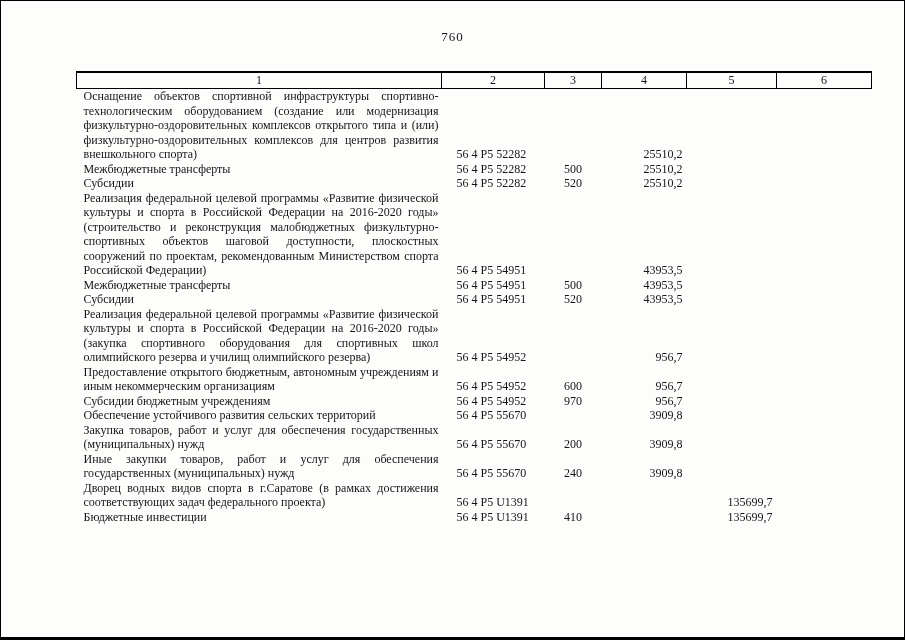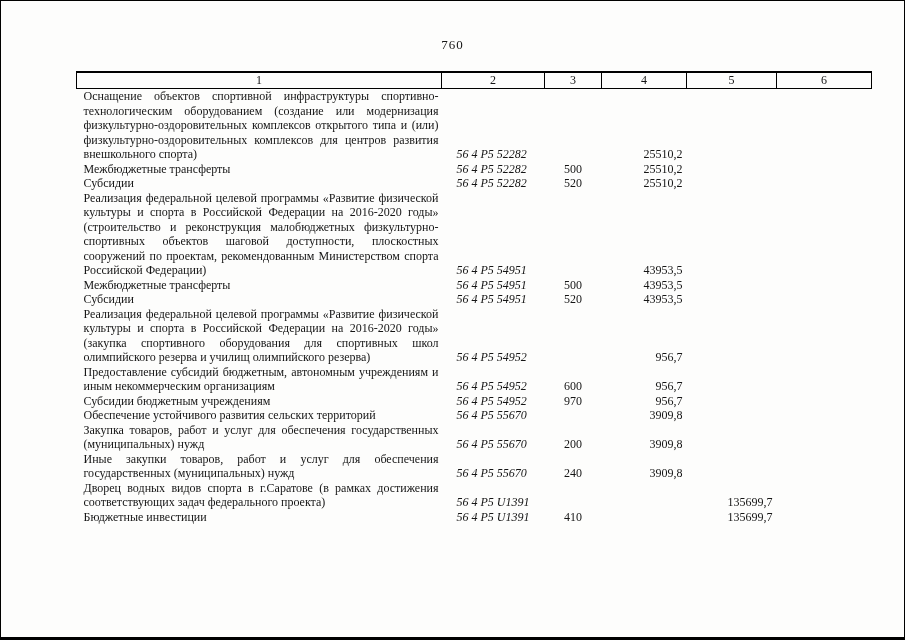--- a/index.html
+++ b/index.html
@@ -9,42 +9,42 @@
     font-family:"Liberation Serif", serif;
     color:#151515;
     position:relative;
     box-sizing:border-box;
     border:1px solid #000;
     border-bottom:3px solid #000;
     overflow:hidden;
   }
   .page-number{
     position:absolute;top:28px;left:0;width:100%;
-    text-align:center;font-size:13px;letter-spacing:1px;margin-top:8px;
+    text-align:center;font-size:13px;letter-spacing:1px;
   }
   table.budget{
     position:absolute;top:70px;left:75px;
     width:795px;table-layout:fixed;
     border-collapse:collapse;
     font-size:12px;line-height:14.5px;
   }
   thead td{
     border:1px solid #000;
     border-top:2px solid #000;
     text-align:center;
     font-size:12px;
     height:15px;
     padding:0;
   }
   tbody td{
     vertical-align:bottom;
     padding:0;
   }
   td.c1{text-align:justify;padding-left:7px;padding-right:3px;margin-left:16px;}
-  td.c2{padding-left:15px;white-space:nowrap;font-style:italic;}
+  td.c2{padding-left:15px;white-space:nowrap;}
   td.c3{text-align:center;white-space:nowrap;}
   td.c4{text-align:right;padding-right:4px;white-space:nowrap;}
   td.c5{text-align:right;padding-right:4px;white-space:nowrap;}
   td.c6{}
 </style>
 </head>
 <body>
 
 <div class="page-number">760</div>
 
@@ -118,21 +118,21 @@
       </tr>
       <tr>
         <td class="c1">Реализация федеральной целевой программы «Развитие физической культуры и спорта в Российской Федерации на 2016-2020 годы» (закупка спортивного оборудования для спортивных школ олимпийского резерва и училищ олимпийского резерва)</td>
         <td class="c2">56 4 Р5 54952</td>
         <td class="c3"></td>
         <td class="c4">956,7</td>
         <td class="c5"></td>
         <td class="c6"></td>
       </tr>
       <tr>
-        <td class="c1">Предоставление субсидий бюджетным, автономным учреждениям и иным некоммерческим организациям</td>
+        <td class="c1">Предоставление открытого бюджетным, автономным учреждениям и иным некоммерческим организациям</td>
         <td class="c2">56 4 Р5 54952</td>
         <td class="c3">600</td>
         <td class="c4">956,7</td>
         <td class="c5"></td>
         <td class="c6"></td>
       </tr>
       <tr>
         <td class="c1">Субсидии бюджетным учреждениям</td>
         <td class="c2">56 4 Р5 54952</td>
         <td class="c3">970</td>

